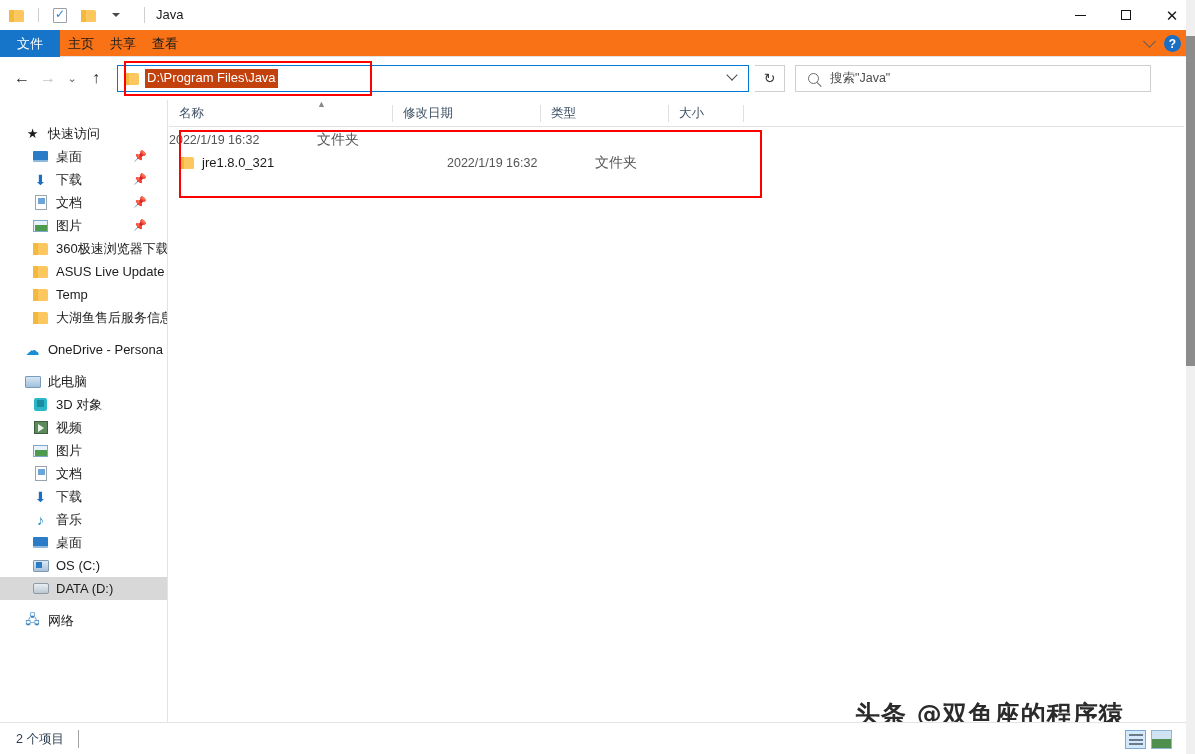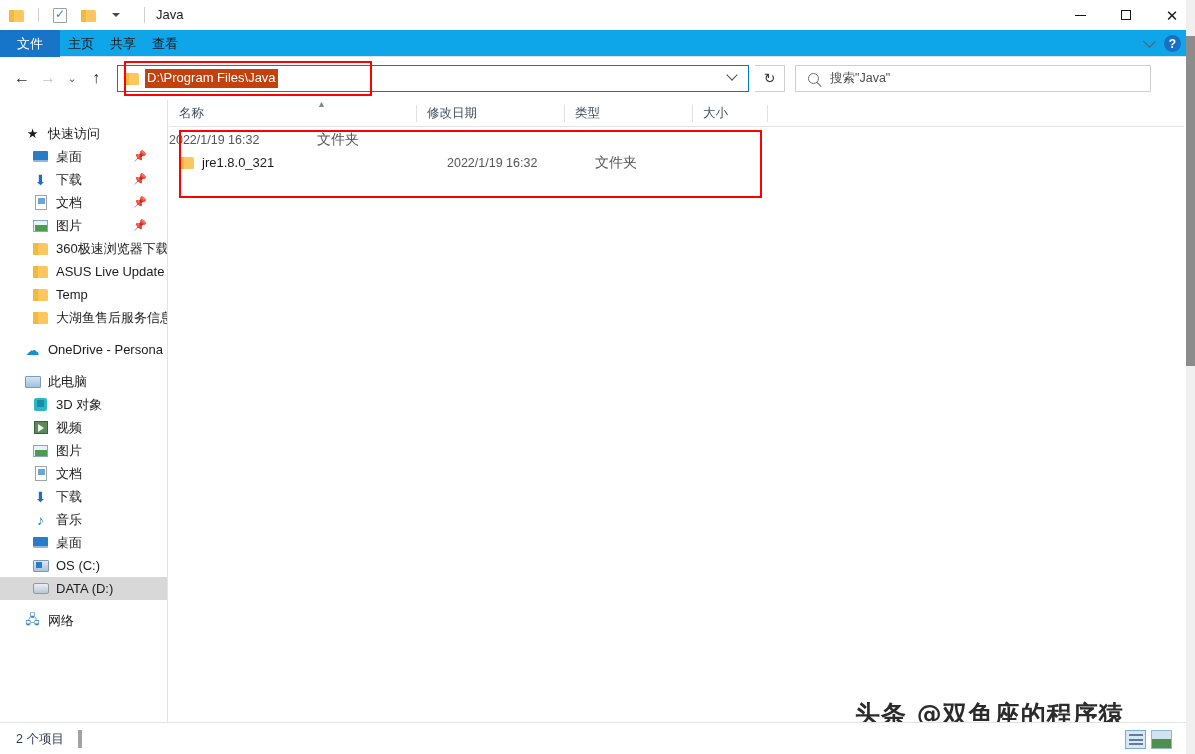--- a/index.html
+++ b/index.html
@@ -59,21 +59,21 @@
     width: 46px; height: 30px; display: flex; align-items: center;
     justify-content: center; font-size: 13px; color: #151515;
   }
   .glyph-min { width: 11px; height: 1px; background: #151515; }
   .glyph-max { width: 10px; height: 10px; border: 1px solid #151515; }
   .glyph-close { font-size: 15px; line-height: 15px; font-weight: 300; }
 
   
   .ribbon {
     position: absolute; left: 0; top: 30px; width: 1195px; height: 27px;
-    background: #0ea5e9; border-bottom: 1px solid #e2e2e2;
+    background: #f97316; border-bottom: 1px solid #e2e2e2;
     display: flex; align-items: stretch;
   }
   .rtab {
     font-size: 13px; color: #1b1b1b; display: flex; align-items: center;
     padding: 0 8px; height: 27px; white-space: nowrap;
   }
   .rtab.active { background: #1675c8; color: #ffffff; padding: 0 17px; }
   .ribbon-right {
     position: absolute; right: 6px; top: 30px; height: 27px;
     display: flex; align-items: center; gap: 10px; padding-right: 8px;
@@ -279,21 +279,21 @@
   }
 
   
   .statusbar {
     position: absolute; left: 0; bottom: 0; width: 1188px; height: 32px;
     border-top: 1px solid #e3e3e3; background: #ffffff;
     display: flex; align-items: center;
   }
   .status-text {
     font-size: 12.5px; color: #2c3e50; padding-left: 16px;
-    padding-right: 14px; border-right: 4px solid #a3a3a3; line-height: 18px;
+    padding-right: 14px; border-right: 1px solid #a3a3a3; line-height: 18px;
   }
   .viewicons {
     position: absolute; right: 16px; bottom: 5px; display: flex; gap: 5px;
   }
   .vi-details {
     width: 21px; height: 19px; border: 1px solid #7aaad6; background: #d3e8fb;
     display: flex; align-items: center; justify-content: center;
   }
   .vi-details .lines {
     width: 14px; height: 11px; display: flex; flex-direction: column;
@@ -509,21 +509,21 @@
     <div class="gap"></div>
 
     <div class="nav-item lvl0">
       <span class="ico ic-net">🖧</span>
       <span>网络</span>
     </div>
   </div>
 
   <div class="content">
     <div class="colheaders">
-      <div class="colh" style="width:248px">
+      <div class="colh" style="width:224px">
         <span>名称</span>
         <span class="sortcaret">▲</span>
       </div>
       <div class="colh" style="width:148px">
         <span>修改日期</span>
       </div>
       <div class="colh" style="width:128px">
         <span>类型</span>
       </div>
       <div class="colh" style="width:75px">

